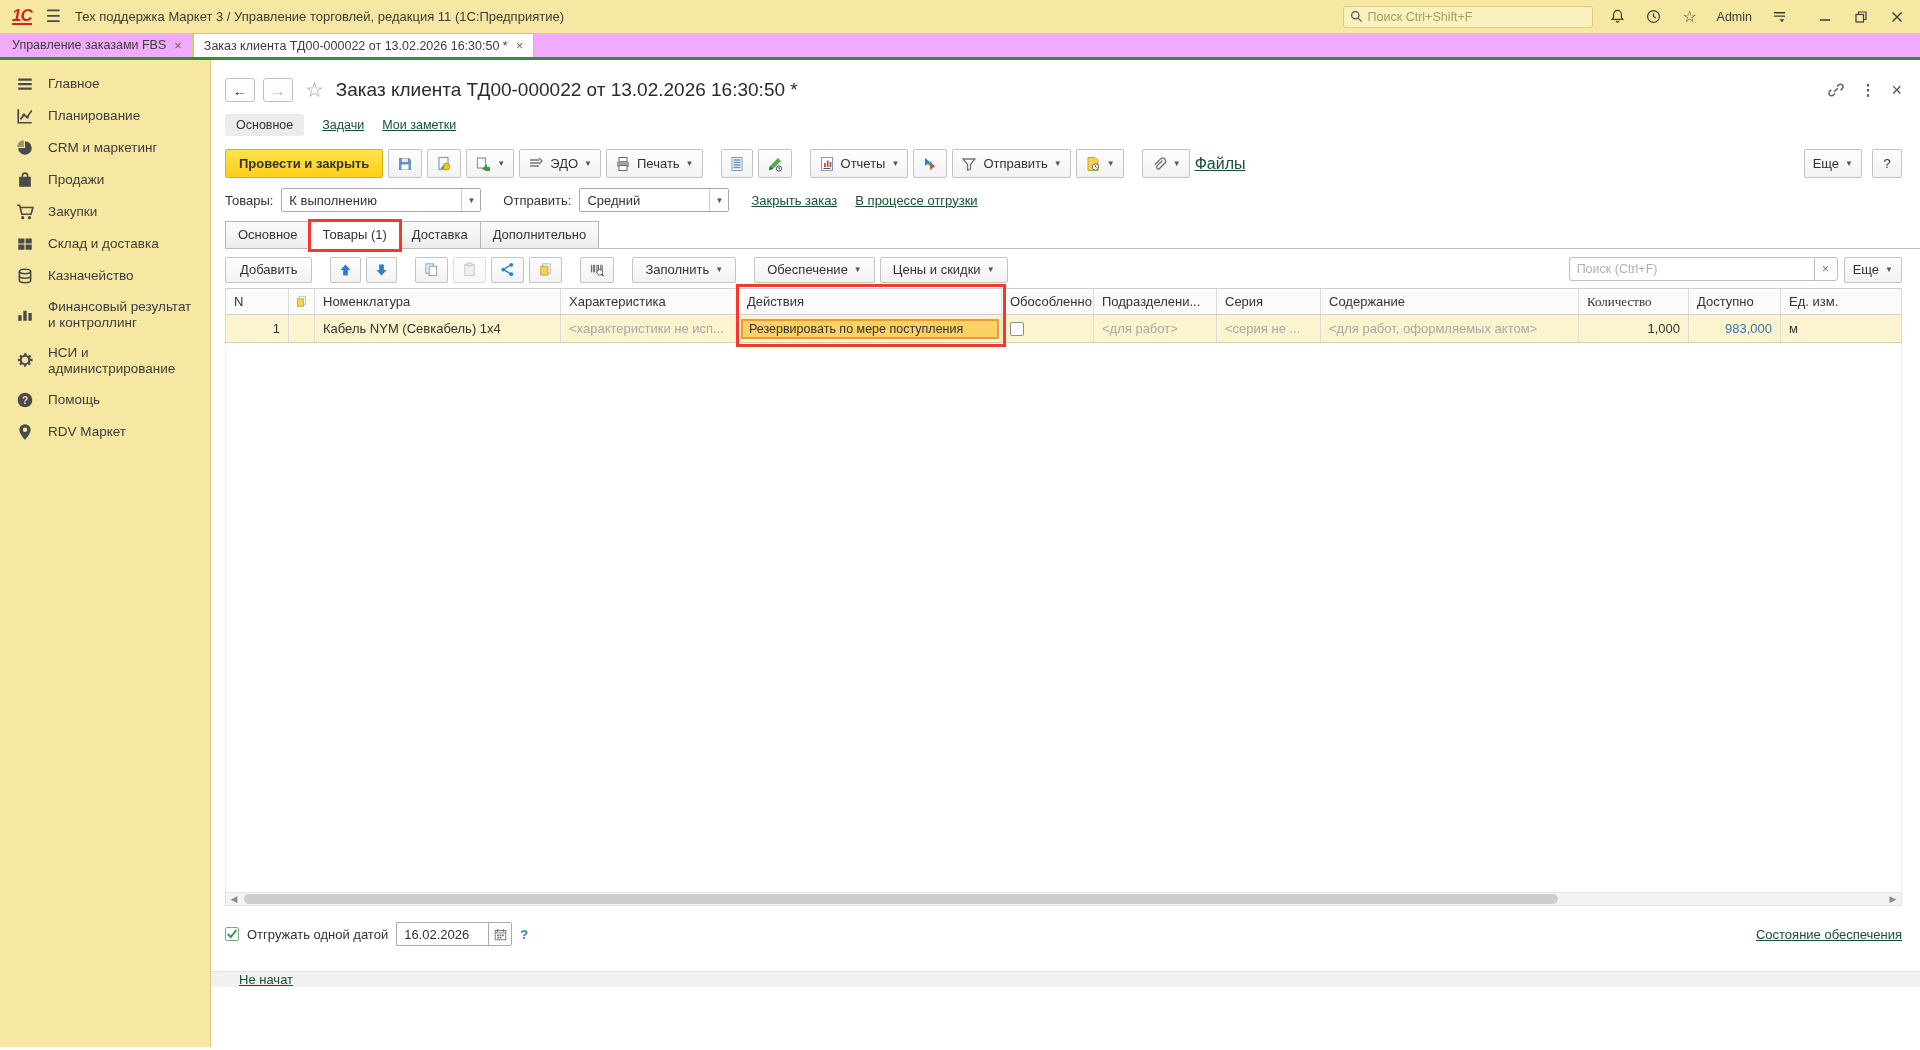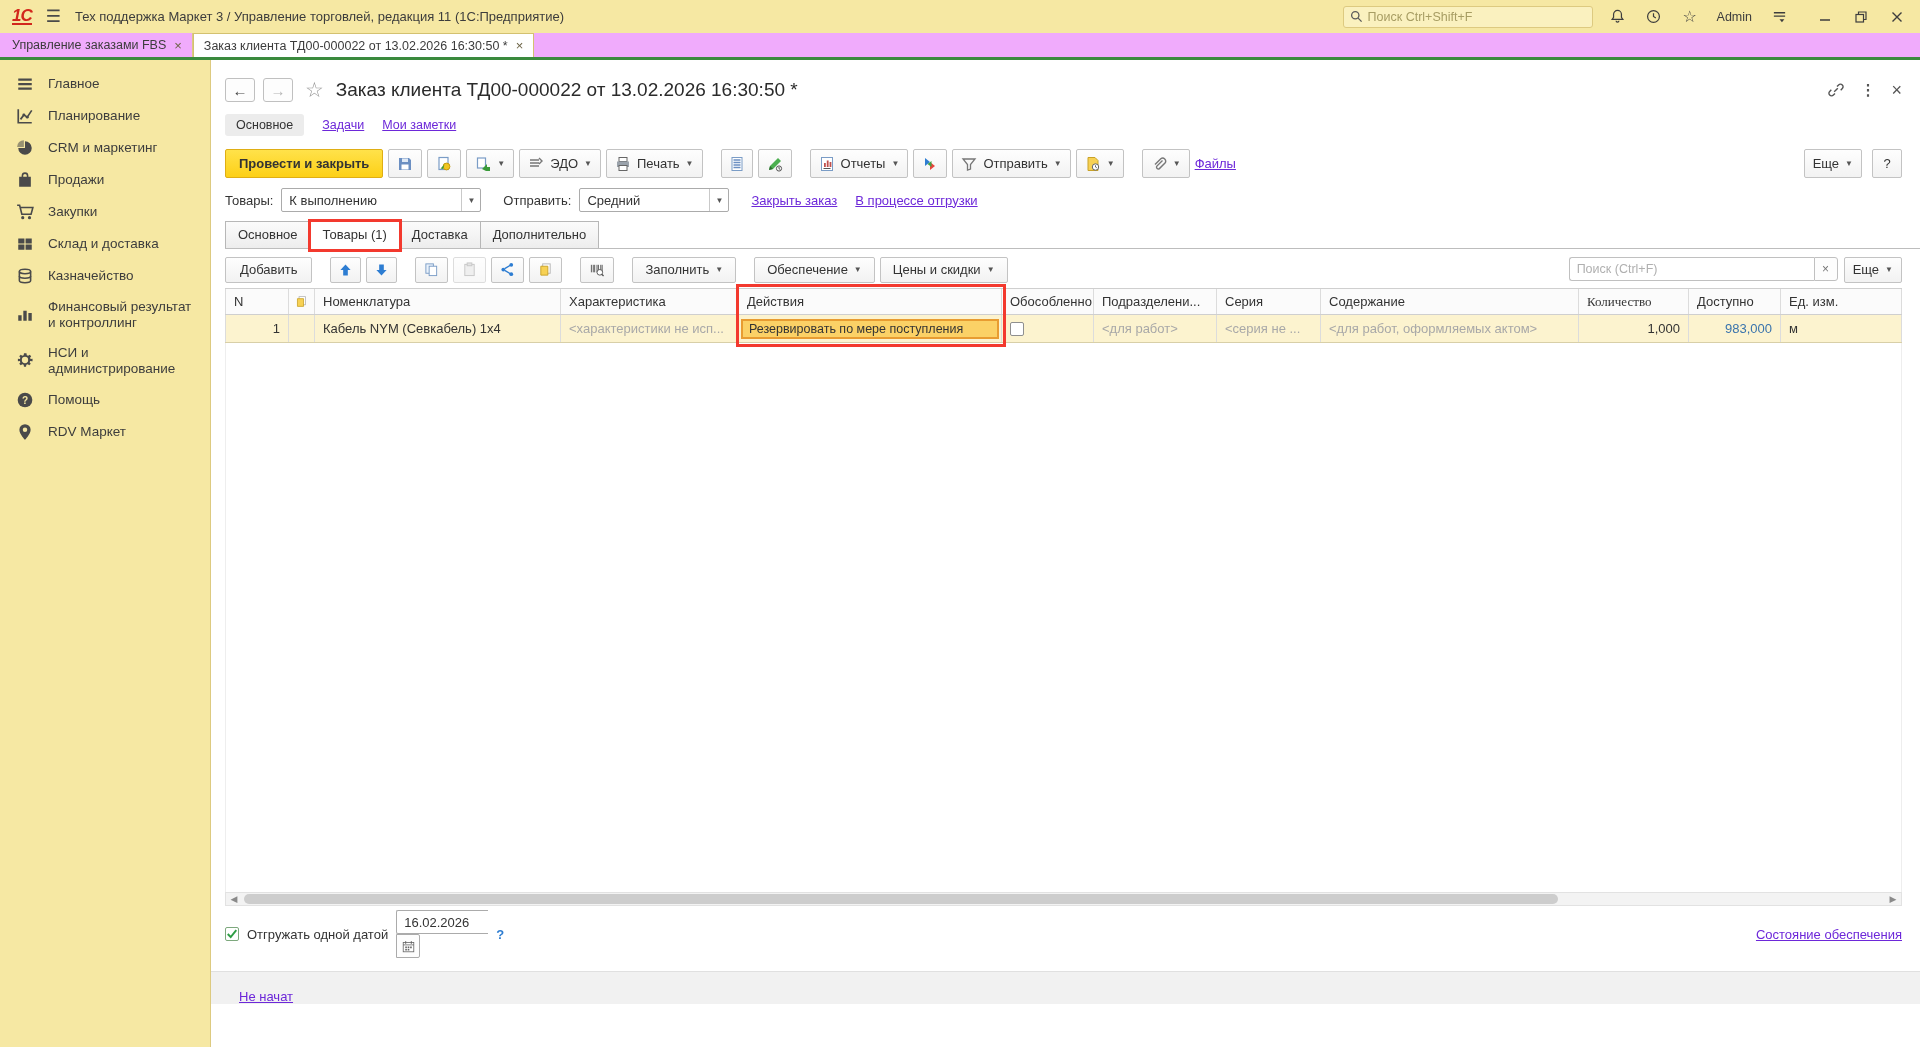--- a/index.html
+++ b/index.html
@@ -36,21 +36,21 @@
   .nav-btn { width:30px; height:24px; border:1px solid #c0c0c0; border-radius:3px; background:#fdfdfd; display:flex; align-items:center; justify-content:center; font-size:15px; color:#444; cursor:pointer; }
   .nav-btn.disabled { color:#b5b5b5; }
   .fav-star { font-size:21px; color:#9a9a9a; margin:0 4px; cursor:pointer; }
   .form-title { font-size:19px; color:#2b2b2b; }
   .header-right { margin-left:auto; display:flex; gap:16px; align-items:center; }
   .header-right .hicon { color:#555; cursor:pointer; font-size:15px; display:flex; align-items:center; }
 
   
   .navlinks { margin-top:6px; display:flex; align-items:center; gap:18px; height:26px; }
   .nav-chip { background:#ececec; padding:4px 11px; border-radius:3px; color:#333; font-size:12.5px; cursor:pointer; }
-  a.lnk { color:#6d28d9; text-decoration:underline; font-size:12.5px; cursor:pointer; }
+  a.lnk { color:#14532d; text-decoration:underline; font-size:12.5px; cursor:pointer; }
 
   
   .toolbar { margin-top:10px; display:flex; align-items:center; gap:5px; height:31px; padding-right:18px; }
   .btn { height:29px; border:1px solid #c3c3c3; border-radius:2px; background:linear-gradient(#fefefe,#f2f2f2); display:inline-flex; align-items:center; justify-content:center; gap:6px; padding:0 8px; font-size:13px; color:#333; cursor:pointer; }
   .btn .arr { font-size:8px; color:#555; }
   .btn-primary { background:linear-gradient(#ffe24a,#fdd017); border:1px solid #dfae14; font-weight:bold; padding:0 13px; }
   .gap { width:8px; }
   .toolbar-right { margin-left:auto; display:flex; gap:10px; }
 
   .gtoolbar { margin-top:7px; display:flex; align-items:center; gap:5px; height:27px; padding-right:18px; }
@@ -105,27 +105,27 @@
   .annot-col { position:absolute; left:511px; top:-4px; width:270px; height:63px; border:3px solid #f3392e; pointer-events:none; z-index:5; }
 
   .hscroll { height:14px; display:flex; align-items:center; background:#f3f3f3; border:1px solid #e2e2e2; }
   .hs-arrow { width:16px; height:12px; display:flex; align-items:center; justify-content:center; color:#8a8a8a; font-size:9px; cursor:pointer; }
   .hs-track { flex:1; height:12px; position:relative; }
   .hs-thumb { position:absolute; left:2px; top:1px; height:10px; width:80%; background:#cdcdcd; border-radius:5px; cursor:grab; }
 
   
   .bottomrow { margin-top:15px; display:flex; align-items:center; gap:8px; height:26px; padding-right:18px; }
   .chk.checked { border-color:#7da87d; }
-  .datebox { display:flex;flex-direction:column; }
+  .datebox { display:flex; }
   .datebox .dval { width:92px; height:24px; border:1px solid #ababab; border-right:none; border-radius:2px 0 0 2px; padding:0 7px; display:flex; align-items:center; font-size:13px; background:#fff; }
   .cal-btn { width:24px; height:24px; border:1px solid #ababab; border-radius:0 2px 2px 0; background:#fdfdfd; display:flex; align-items:center; justify-content:center; cursor:pointer; }
   .qmark { color:#2e7dd1; font-weight:bold; font-size:13px; cursor:pointer; }
 
   
-  .footer { margin-top:24px; margin-left:-14px; height:33px; background:#f1f1f1; border-top:1px solid #e0e0e0; display:flex; align-items:flex-end; padding:0 18px 0 28px; }
+  .footer { margin-top:24px; margin-left:-14px; height:16px; background:#f1f1f1; border-top:1px solid #e0e0e0; display:flex; align-items:flex-end; padding:0 18px 0 28px; }
   .footer-right { margin-left:auto; display:flex; align-items:center; gap:7px; }
   .ffield { height:23px; border:1px solid #c9c9c9; border-radius:2px; background:#fafafa; display:flex; align-items:center; justify-content:flex-end; padding:0 8px; font-size:13px; color:#333; }
   .ffield.vat { width:105px; }
   .ffield.sum { width:128px; }
 </style>
 </head>
 <body>
 
 <div class="titlebar">
   <span class="logo">1С</span>
@@ -382,21 +382,21 @@
           </svg>
         <span class="arr">▼</span>
       </span>
       <span class="gap"></span>
       <span class="btn">
         <svg width="16" height="16" viewBox="0 0 16 16">
             <path d="M11.5 4.5l-5.6 5.6a1.8 1.8 0 0 0 2.5 2.5l5.6-5.6a3 3 0 0 0-4.2-4.2L4 8.6" fill="none" stroke="#777" stroke-width="1.4"></path>
           </svg>
         <span class="arr">▼</span>
       </span>
-      <a class="lnk" style="font-size:13px;">Файлы</a>
+      <a class="lnk" style="font-size:16px;">Файлы</a>
       <span class="toolbar-right">
         <span class="btn">
             <span>Еще</span>
             <span class="arr">▼</span>
           </span>
         <span class="btn" style="width:30px;">
             <span>?</span>
           </span>
       </span>
     </div>

